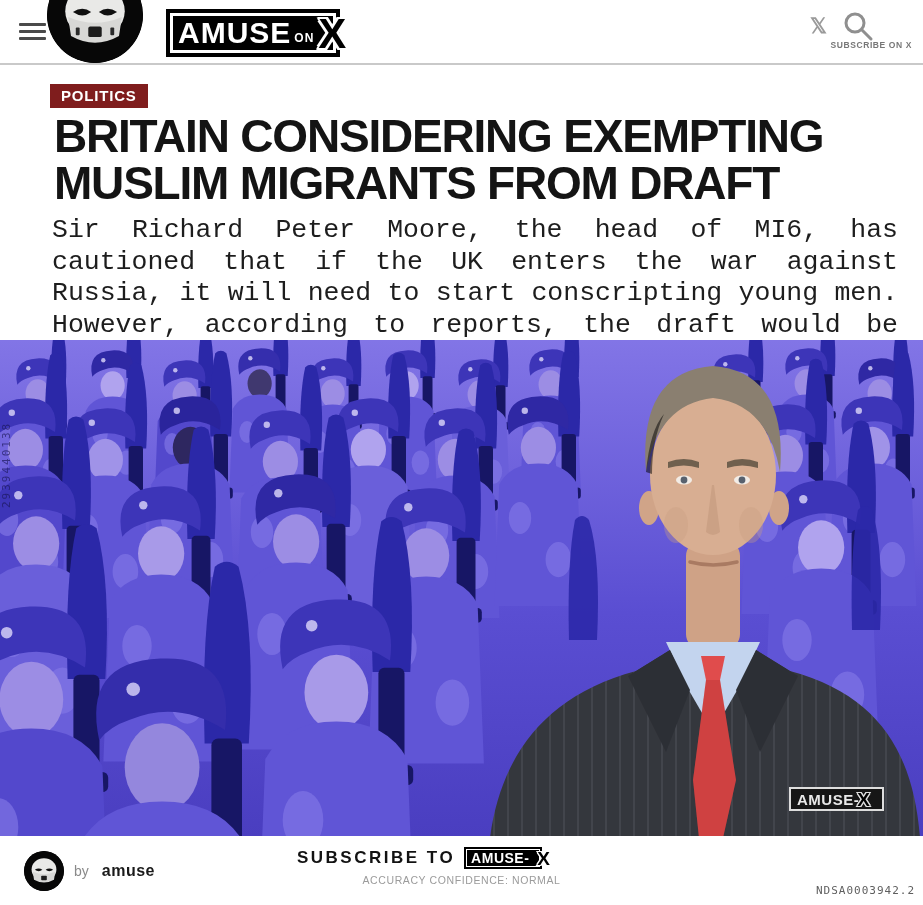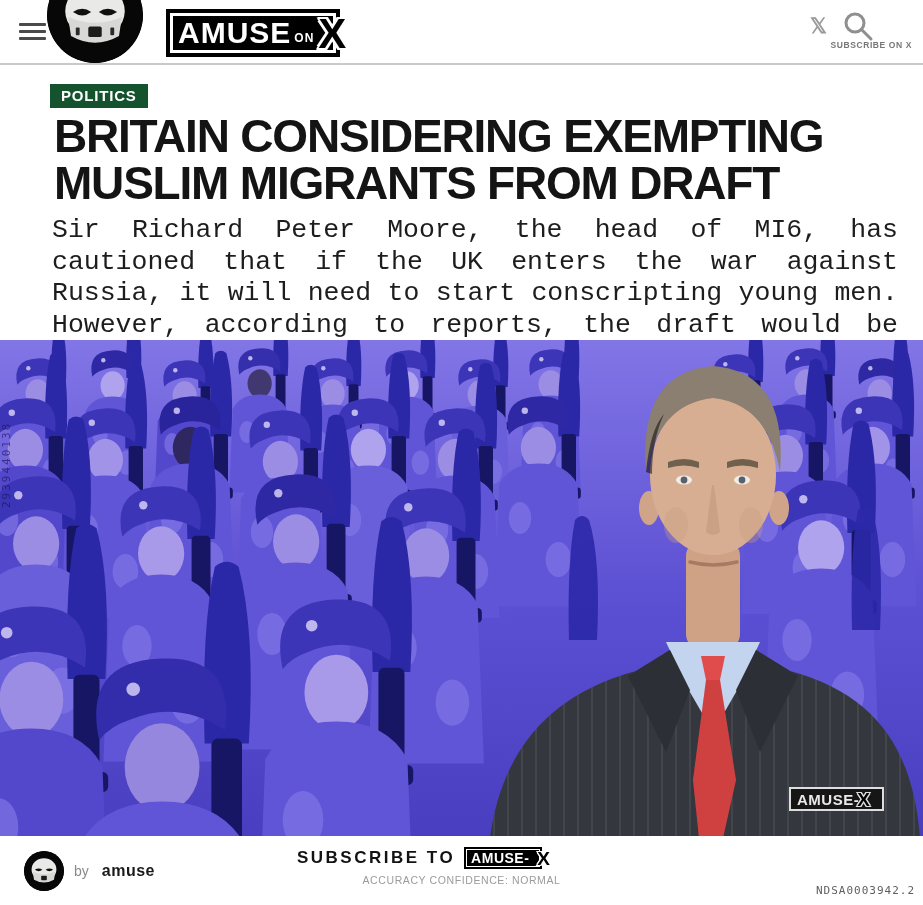--- a/index.html
+++ b/index.html
@@ -36,21 +36,21 @@
   }
   .brand-x{position:relative;z-index:2;font-size:42px;margin-left:-22px;transform:translateY(1px);}
   .hdr-x-icon{position:absolute;left:810px;top:14px;font-size:21px;font-weight:900;color:#9a9a9a;cursor:pointer;}
   .hdr-search{position:absolute;left:842px;top:10px;width:32px;height:32px;cursor:pointer;}
   .hdr-sub{
     position:absolute;left:784px;top:40px;width:128px;text-align:right;
     font-size:8.5px;font-weight:700;color:#777;letter-spacing:.6px;cursor:pointer;
   }
   
   .category{
-    position:absolute;left:50px;top:84px;background:#14532d;color:#fff;
+    position:absolute;left:50px;top:84px;background:#7f1d1d;color:#fff;
     font-size:15px;font-weight:700;letter-spacing:.8px;padding:3px 11px 4px;cursor:pointer;
   }
   .headline{position:absolute;left:46px;top:105px;margin:8px;color:#141414;}
   .headline div{
     white-space:nowrap;font-size:46px;line-height:47px;font-weight:800;letter-spacing:-1.2px;
     transform:scaleX(1.0);
   }
   .body-text{
     position:absolute;left:40px;top:203px;width:846px;margin:12px;
     font-size:26.5px;line-height:31.5px;color:#1d1d1d;text-align:justify;font-family:Liberation Mono, monospace;

